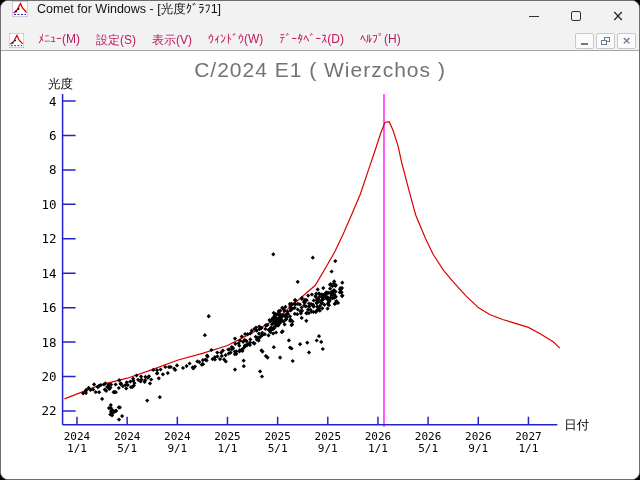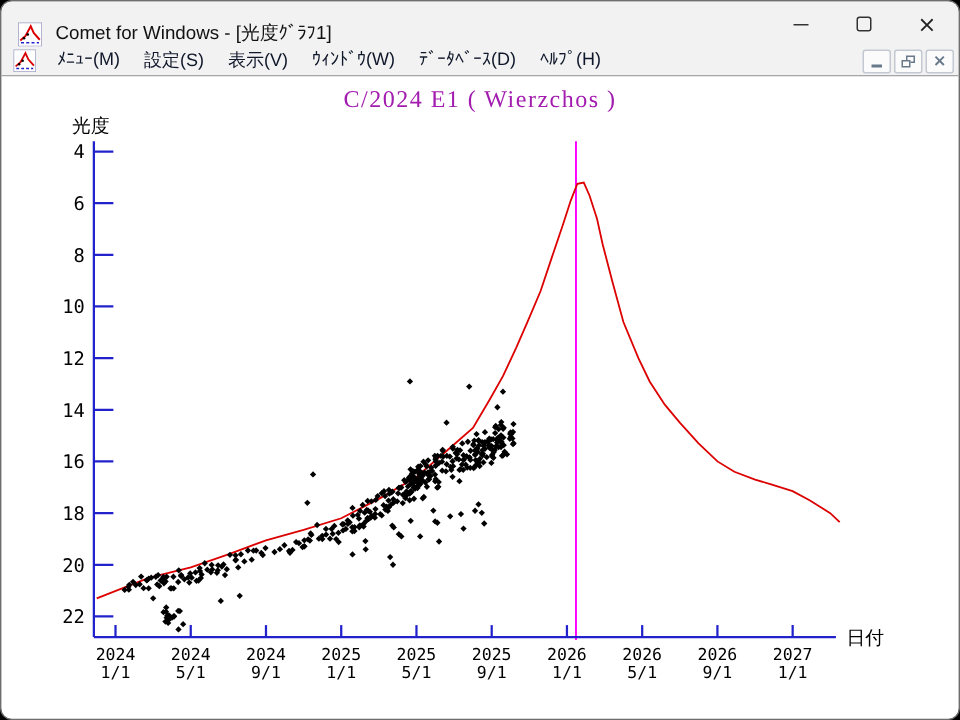--- a/index.html
+++ b/index.html
@@ -1,46 +1,46 @@
 <!DOCTYPE html>
 <html><head>
 <meta charset="utf-8">
 <style>
   html,body{margin:0;padding:0;background:#000;}
   *{box-sizing:border-box;}
   body{font-family:"Liberation Sans","DejaVu Sans",sans-serif;width:640px;height:480px;overflow:hidden;}
   .window{width:640px;height:480px;border:1px solid #6e6e6e;border-radius:8px;overflow:hidden;
           display:flex;flex-direction:column;background:#f2f2f2;}
   
-  .titlebar{height:30px;flex:0 0 30px;display:flex;align-items:flex-end;background:#f2f2f2;}
+  .titlebar{height:30px;flex:0 0 30px;display:flex;align-items:flex-start;background:#f2f2f2;}
   .app-icon{width:16px;height:16px;margin:0 9px 0 11px;flex:0 0 16px;}
   .title-text{font-size:12.5px;color:#111;white-space:nowrap;}
   .tb-spacer{flex:1;}
   .tb-btn{width:42px;height:30px;display:flex;align-items:center;justify-content:center;color:#222;}
   .glyph-min{width:10px;height:1px;background:#333;}
   .glyph-max{width:10px;height:10px;border:1.2px solid #333;border-radius:2px;}
   .glyph-close{font-size:15px;line-height:15px;color:#222;font-family:"DejaVu Sans",sans-serif;}
   
   .menubar{height:20px;flex:0 0 20px;display:flex;align-items:center;background:#f2f2f2;
            border-bottom:1px solid #a6a6a6;padding-left:4px;}
   .menu-icon{width:15px;height:15px;margin:0 6px 0 4px;flex:0 0 15px;}
-  .menu-item{font-size:12px;color:#0f172a;padding:2px 8px;white-space:nowrap;}
+  .menu-item{font-size:12px;color:#be185d;padding:2px 8px;white-space:nowrap;}
   .mb-spacer{flex:1;}
   .mdi-btns{display:flex;align-items:center;margin-right:3px;}
   .mdi-btn{width:19px;height:16px;border:1px solid #c3c9d1;border-radius:2px;background:#fbfbfb;
            margin-left:2px;display:flex;align-items:center;justify-content:center;position:relative;}
   .mdi-min{width:7px;height:2px;background:#68798c;margin-top:6px;}
   .mdi-restore{width:9px;height:8px;position:relative;}
   .mdi-restore .r1{position:absolute;right:0;top:0;width:6px;height:5px;border:1.4px solid #68798c;}
   .mdi-restore .r2{position:absolute;left:0;bottom:0;width:6px;height:5px;border:1.4px solid #68798c;background:#fbfbfb;}
   .mdi-close{font-size:11px;line-height:11px;color:#68798c;font-weight:bold;font-family:"DejaVu Sans",sans-serif;}
   
   .client{flex:1;background:#fff;position:relative;}
   .chart-title{position:absolute;top:7px;left:0;width:100%;text-align:center;
-               font-family:Liberation Serif, serif;font-size:16px;letter-spacing:1px;color:#a21caf;}
+               font-family:Liberation Sans, sans-serif;font-size:21px;letter-spacing:1px;color:#737373;}
   svg text{font-family:"DejaVu Sans Mono","Liberation Mono",monospace;}
   svg .cjk{font-family:"DejaVu Sans","Liberation Sans",sans-serif;}
 </style>
 </head>
 <body>
 
 <div class="window">
 
   <div class="titlebar">
     <svg class="app-icon" viewBox="0 0 16 16">

